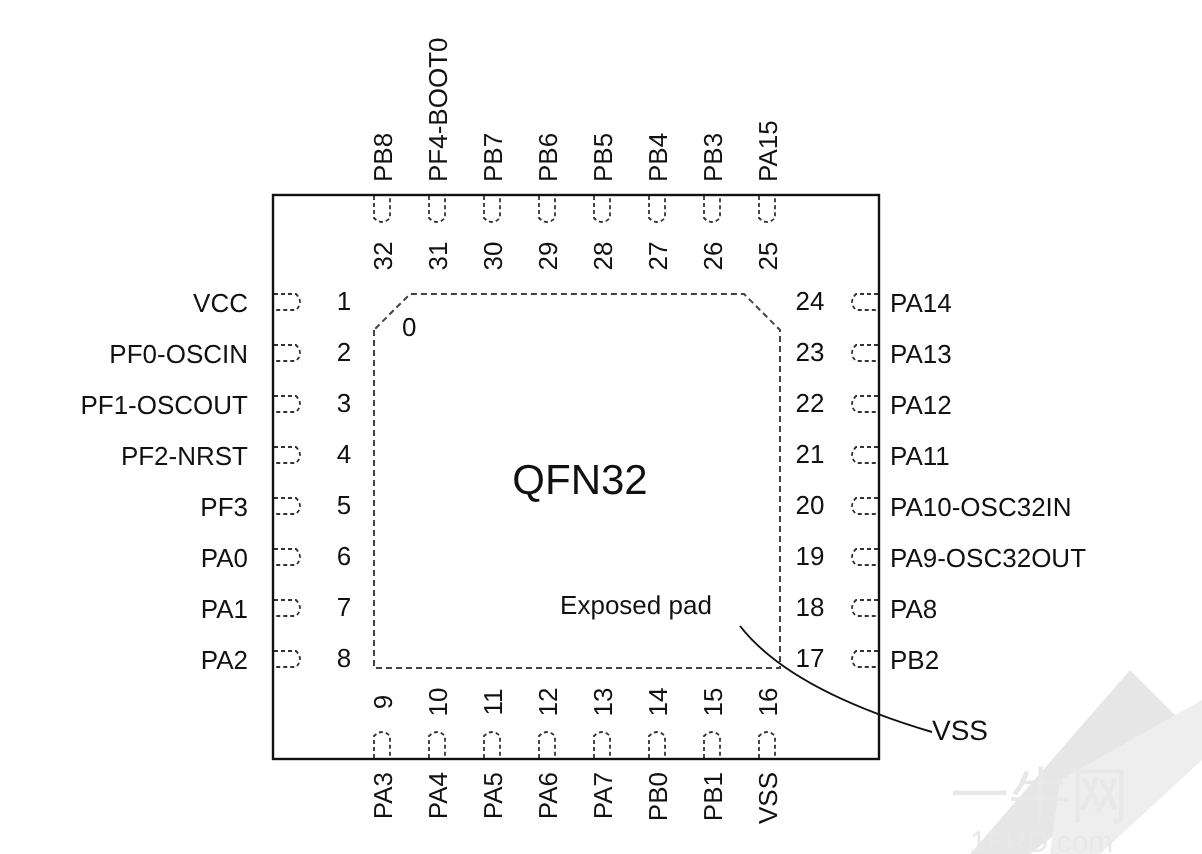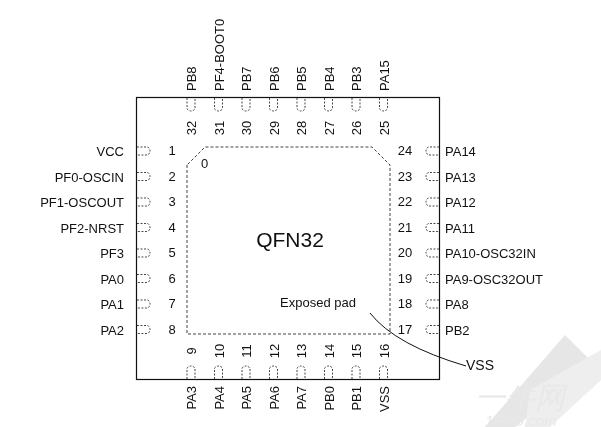--- a/index.html
+++ b/index.html
@@ -187,20 +187,20 @@
         <text class="t" x="0" y="0" font-size="13" text-anchor="middle" transform="translate(361,351) rotate(-90)">15</text>
       </g>
       <g>
         <path d="M379.5,379 L379.5,368 Q383.5,364 387.5,368 L387.5,379" fill="none" stroke="#333" stroke-width="0.9" stroke-dasharray="2,1.5"></path>
         <text class="t" x="0" y="0" font-size="13" text-anchor="end" transform="translate(388.5,386) rotate(-90)">VSS</text>
         <text class="t" x="0" y="0" font-size="13" text-anchor="middle" transform="translate(388.5,351) rotate(-90)">16</text>
       </g>
     </g>
 </svg>
 
-<div class="wm" style="left:455px;top:330px;width:146px;height:97px;font-style:italic;">
+<div class="wm" style="left:455px;top:330px;width:146px;height:97px;">
   <svg width="146" height="97">
     <path d="M110,5 L140,35 L60,97 L30,97 Z" fill="#e6e6e6"></path>
     <path d="M75,60 L146,20 L146,50 L95,97 L70,97 Z" fill="#eeeeee"></path>
     <text x="20" y="78" font-size="30" fill="#e8e8e8" font-family="'DejaVu Sans', sans-serif">一牛网</text>
     <text x="30" y="96" font-size="15" fill="#e8e8e8" font-family="'Liberation Sans', sans-serif">1FRD.com</text>
   </svg>
 </div>
 
 </body></html>

